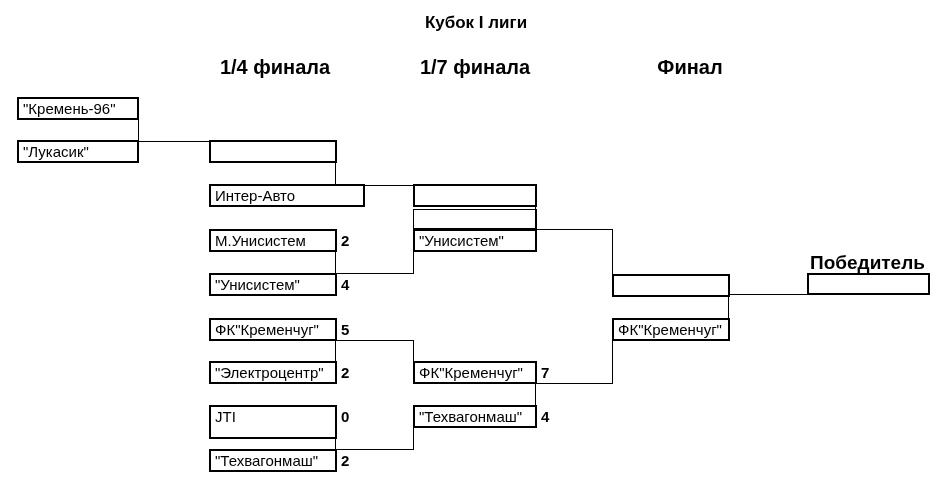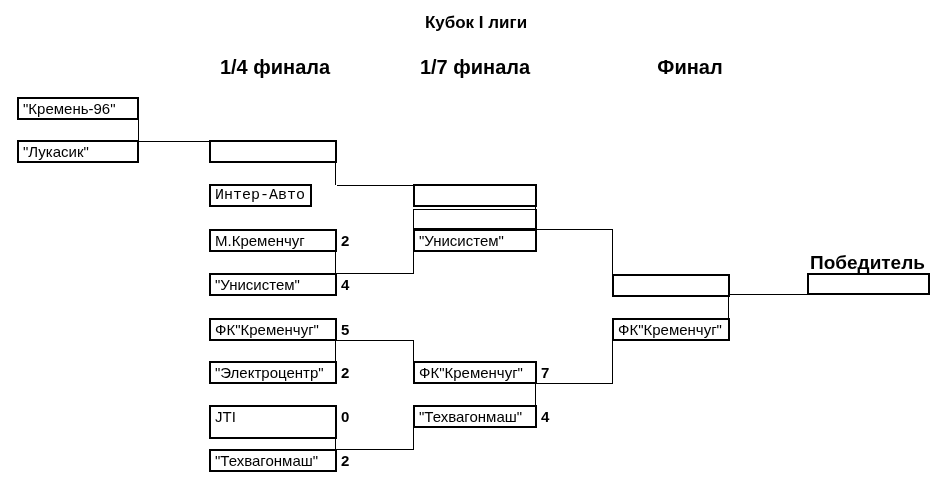--- a/index.html
+++ b/index.html
@@ -39,23 +39,23 @@
   <div class="title" style="left:476px;top:13px;">Кубок I лиги</div>
   <div class="round-header" style="left:275px;top:56px;">1/4 финала</div>
   <div class="round-header" style="left:475px;top:56px;">1/7 финала</div>
   <div class="round-header" style="left:690px;top:56px;">Финал</div>
   <div class="winner-label" style="left:810px;top:252px;">Победитель</div>
 
   <div class="slot" style="left:17px;top:97px;width:122px;height:23px;"><span>"Кремень-96"</span></div>
   <div class="slot" style="left:17px;top:140px;width:122px;height:23px;"><span>"Лукасик"</span></div>
 
   <div class="slot" style="left:209px;top:140px;width:128px;height:23px;"><span></span></div>
-  <div class="slot" style="left:209px;top:184px;width:103px;height:23px;font-family:Liberation Mono, monospace;"><span>Интер-Авто</span></div>
+  <div class="slot" style="left:209px;top:184px;width:156px;height:23px;"><span>Интер-Авто</span></div>
 
-  <div class="slot" style="left:209px;top:229px;width:128px;height:23px;"><span>М.Кременчуг</span></div>
+  <div class="slot" style="left:209px;top:229px;width:128px;height:23px;"><span>М.Унисистем</span></div>
   <div class="score" style="left:341px;top:229px;">2</div>
   <div class="slot" style="left:209px;top:273px;width:128px;height:23px;"><span>"Унисистем"</span></div>
   <div class="score" style="left:341px;top:273px;">4</div>
 
   <div class="slot" style="left:209px;top:318px;width:128px;height:23px;"><span>ФК"Кременчуг"</span></div>
   <div class="score" style="left:341px;top:318px;">5</div>
   <div class="slot" style="left:209px;top:361px;width:128px;height:23px;"><span>"Электроцентр"</span></div>
   <div class="score" style="left:341px;top:361px;">2</div>
 
   <div class="slot" style="left:209px;top:405px;width:128px;height:34px;"><span>JTI</span></div>

